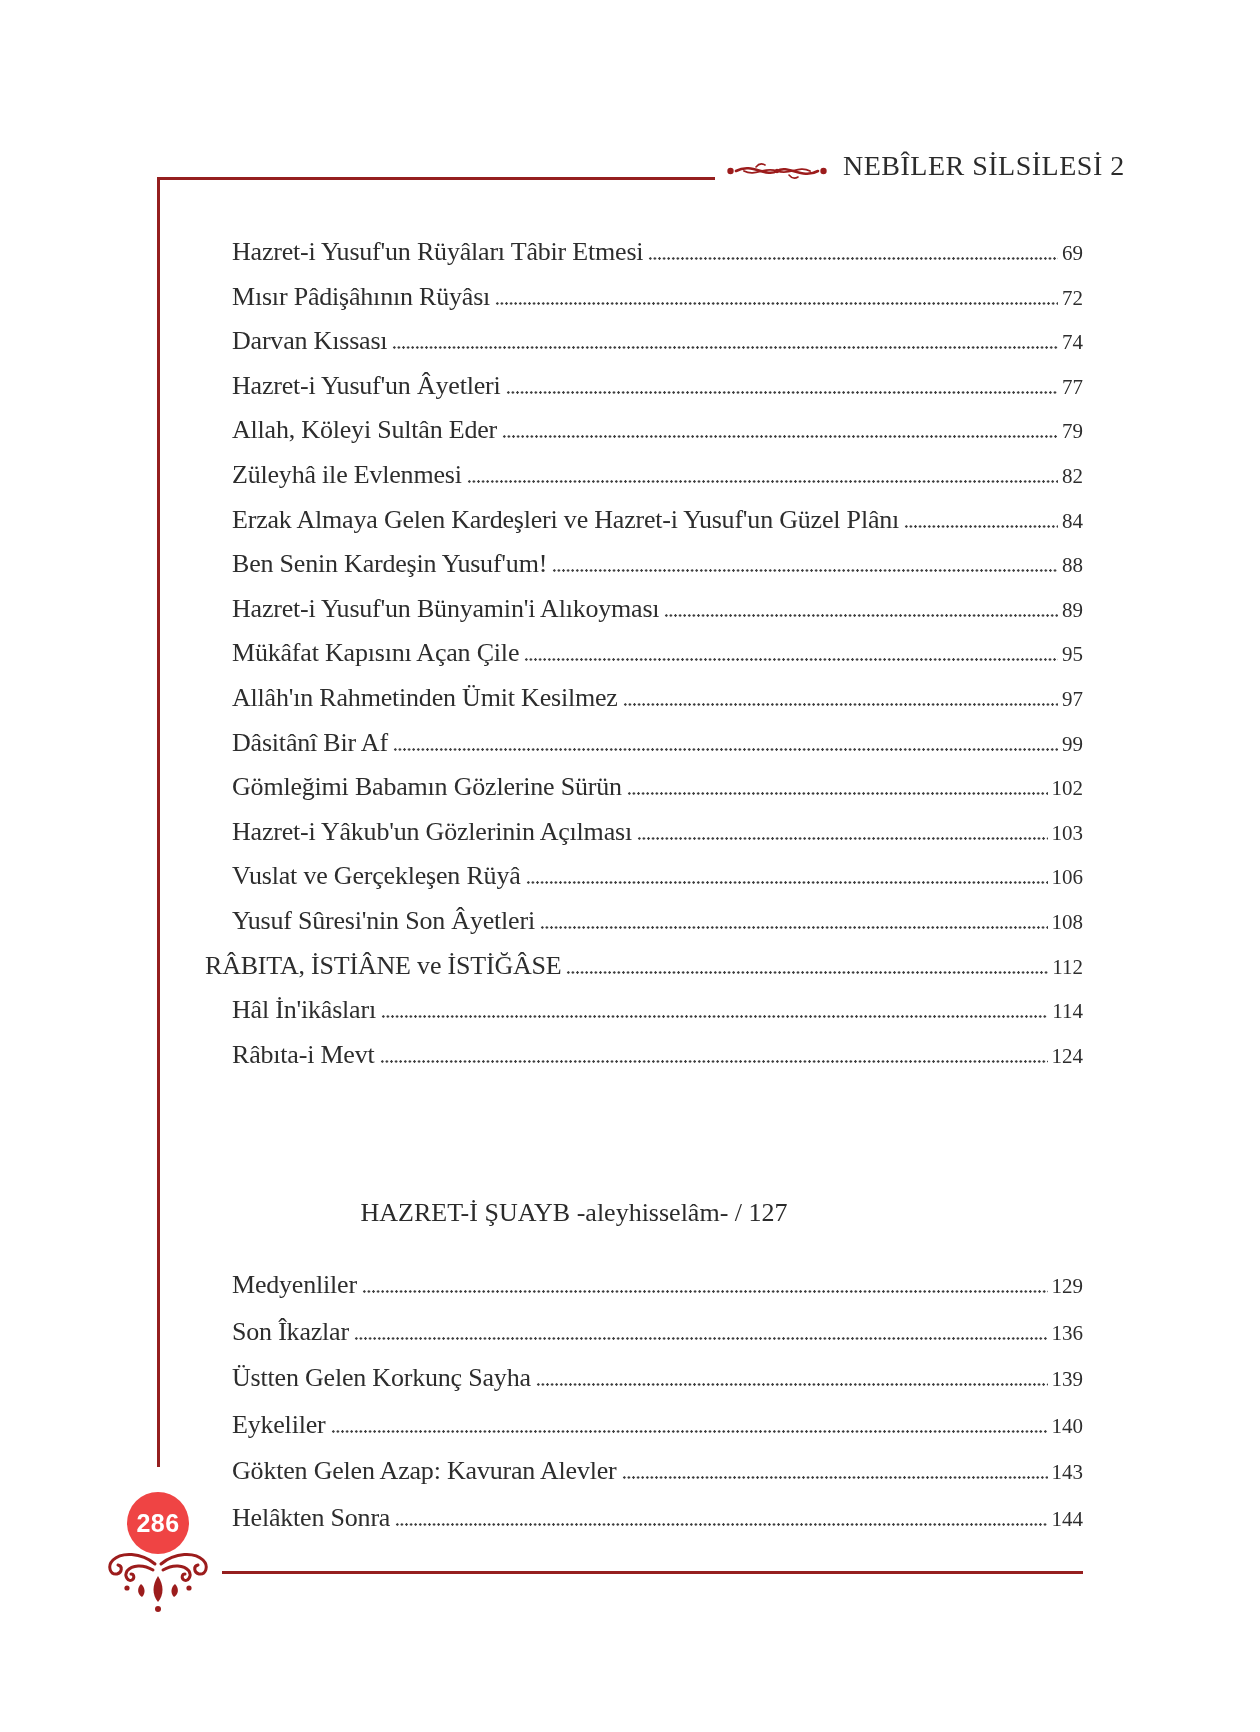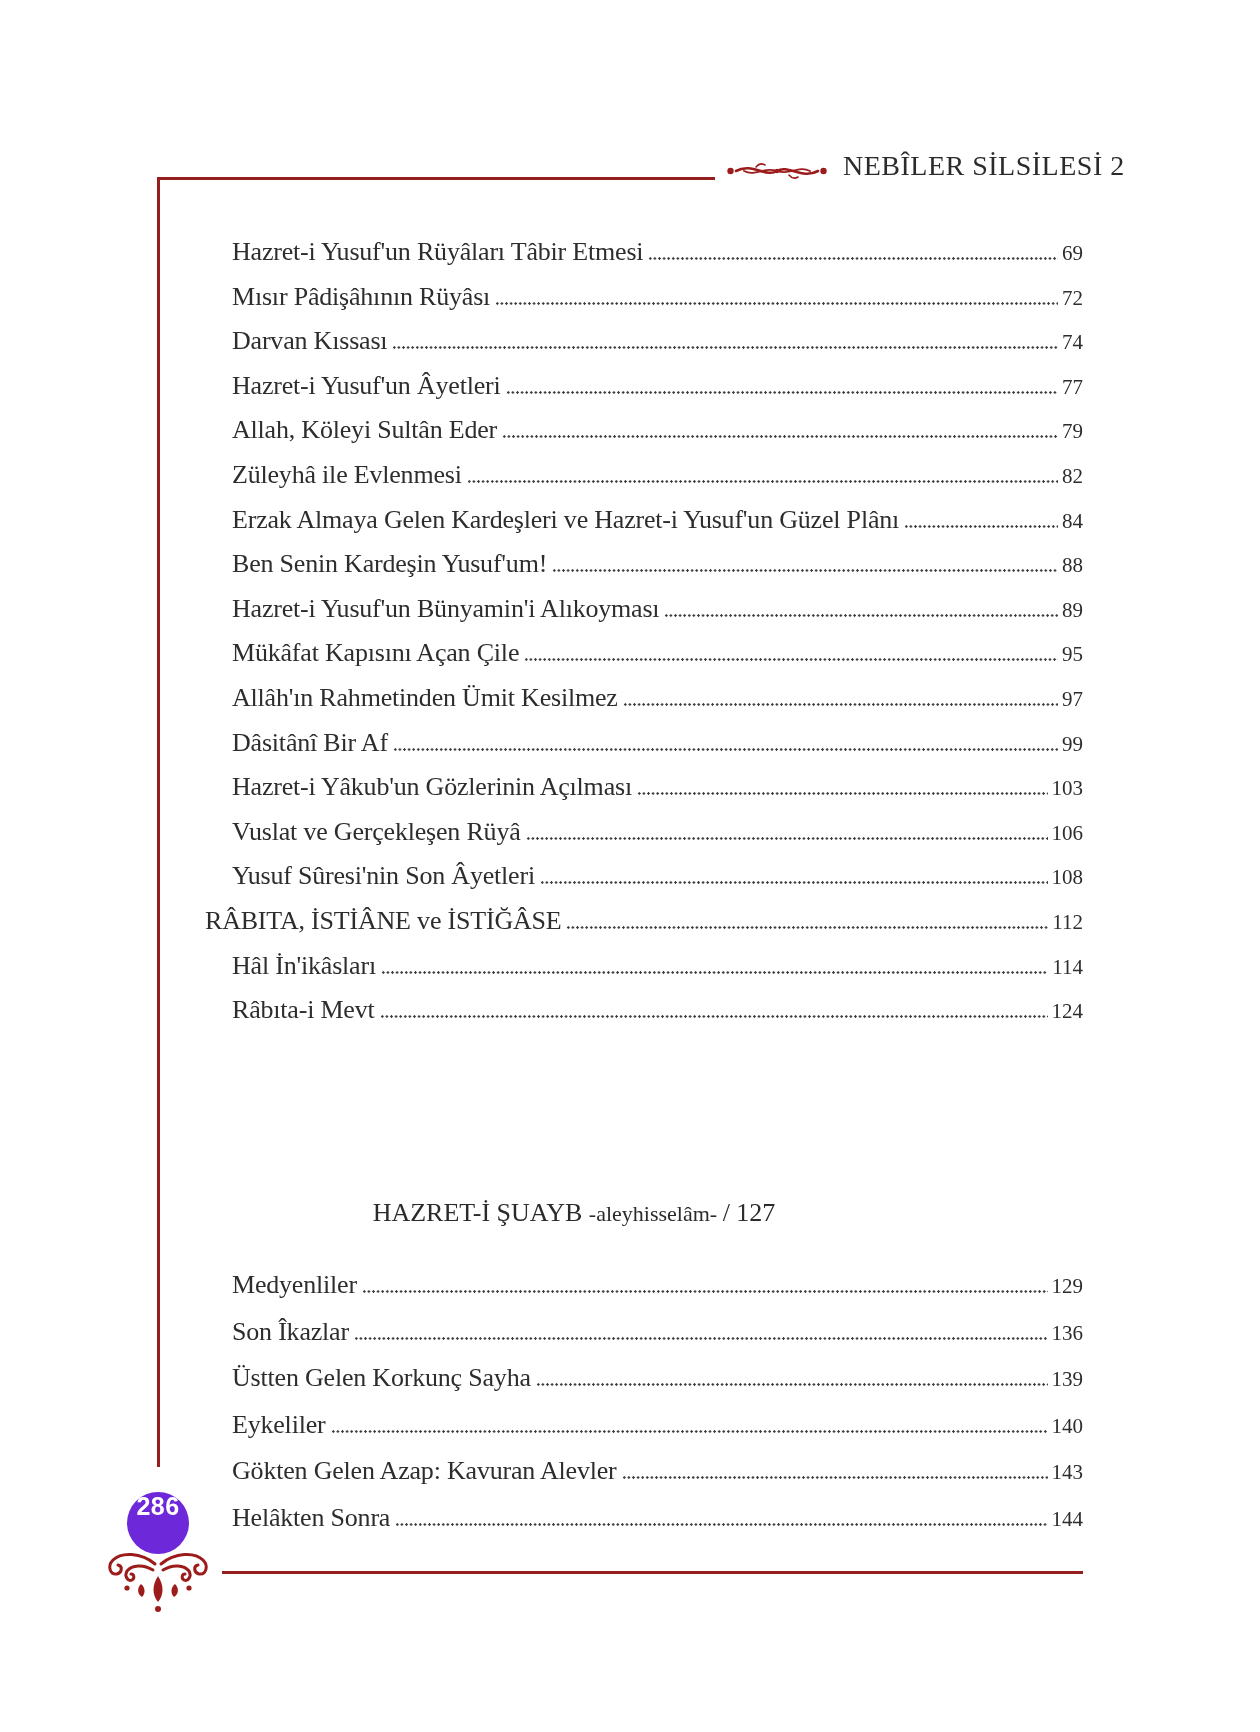--- a/index.html
+++ b/index.html
@@ -37,26 +37,26 @@
     background-size:4.6px 3px;background-position:left bottom;background-repeat:repeat-x;
   }
   .toc-page{font-size:21px;line-height:1.15;text-align:right;white-space:nowrap;}
 
   
   .section-heading{
     position:absolute;left:0;top:1198px;width:878px;box-sizing:border-box;
     text-align:center;padding-right:140px;white-space:nowrap;
     font-size:26px;color:#2b2b2b;
   }
-  .section-heading .epithet{font-size:22px;}
+  .section-heading .epithet{font-size:26px;}
 
   
   .page-badge{
     position:absolute;left:127px;top:1492px;width:62px;height:62px;border-radius:50%;
-    background:#6d28d9;display:flex;align-items:flex-start;justify-content:center;
+    background:#ef4444;display:flex;align-items:center;justify-content:center;
     font-family:"Liberation Sans","DejaVu Sans",sans-serif;
     font-weight:bold;font-size:25px;color:#ffffff;letter-spacing:0.5px;
   }
   .footer-ornament{position:absolute;left:103px;top:1550px;width:110px;height:64px;}
 </style>
 </head>
 <body>
 
 <div class="page">
 
@@ -133,20 +133,25 @@
   </div>
         <div class="toc-row">
     <span class="toc-label">Allâh'ın Rahmetinden Ümit Kesilmez</span>
     <span class="toc-leader"></span>
     <span class="toc-page">97</span>
   </div>
         <div class="toc-row">
     <span class="toc-label">Dâsitânî Bir Af</span>
     <span class="toc-leader"></span>
     <span class="toc-page">99</span>
+  </div>
+        <div class="toc-row">
+    <span class="toc-label">Gömleğimi Babamın Gözlerine Sürün</span>
+    <span class="toc-leader"></span>
+    <span class="toc-page">102</span>
   </div>
         <div class="toc-row">
     <span class="toc-label">Hazret-i Yâkub'un Gözlerinin Açılması</span>
     <span class="toc-leader"></span>
     <span class="toc-page">103</span>
   </div>
         <div class="toc-row">
     <span class="toc-label">Vuslat ve Gerçekleşen Rüyâ</span>
     <span class="toc-leader"></span>
     <span class="toc-page">106</span>

